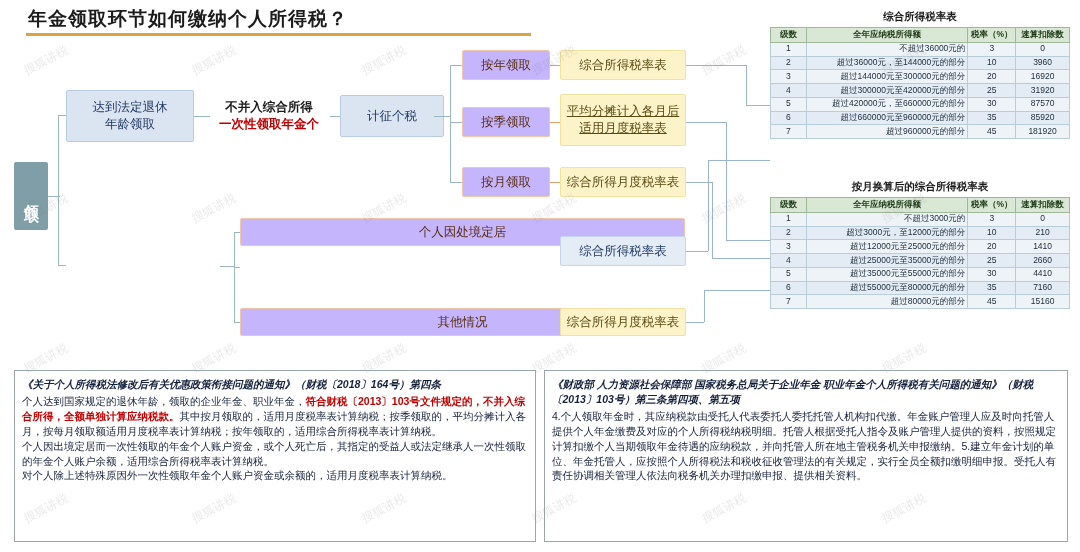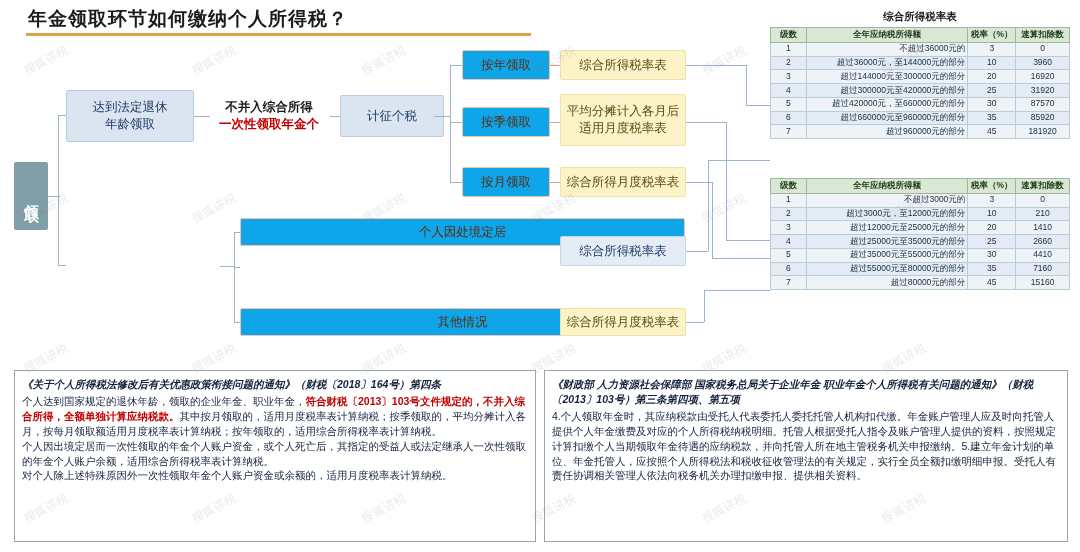--- a/index.html
+++ b/index.html
@@ -26,21 +26,21 @@
   
   .box {
     position:absolute;
     display:flex; align-items:center; justify-content:center;
     text-align:center;
     font-size:12.5px; line-height:1.35;
     border-radius:2px;
     padding:2px 4px;
   }
   .blue   { background:#dbe5f1; border:1px solid #b8cce4; color:#1f3864; }
-  .peach  { background:#0ea5e9; border:1px solid #f2c6ab; color:#5a2d12; }
+  .peach  { background:#c4b5fd; border:1px solid #f2c6ab; color:#5a2d12; }
   .yellow { background:#fdf3c9; border:1px solid #f0e2a0; color:#5a4a12; }
   .ltblue { background:#e4ecf6; border:1px solid #c5d5ea; color:#1f3864; }
 
   .bold { font-weight:bold; }
   .red { color:#c00000; }
 
   
   #lingqu {
     position:absolute; left:14px; top:162px; width:34px; height:68px;
     background:#7f9ea7; color:#fff; font-weight:bold; font-size:15px;
@@ -146,21 +146,21 @@
   </div>
 
   <div class="line h orange" style="left:550px; top:65px; width:10px;"></div>
   <div class="line h orange" style="left:550px; top:122px; width:10px;"></div>
   <div class="line h orange" style="left:550px; top:182px; width:10px;"></div>
 
   <div class="box yellow" style="left:560px; top:50px; width:126px; height:30px;">
     <span>综合所得税率表</span>
   </div>
   <div class="box yellow" style="left:560px; top:94px; width:126px; height:52px; flex-direction:column;">
-    <span style="white-space:pre-line;">平均分摊计入各月后
+    <span style="white-space:pre-line;text-decoration:underline;">平均分摊计入各月后
 适用月度税率表</span>
   </div>
   <div class="box yellow" style="left:560px; top:167px; width:126px; height:30px;">
     <span>综合所得月度税率表</span>
   </div>
 
 
   <div class="line h" style="left:220px; top:266px; width:14px;"></div>
   <div class="line v" style="left:234px; top:232px; height:90px;"></div>
   <div class="line h" style="left:234px; top:232px; width:6px;"></div>
@@ -253,20 +253,21 @@
             <td>7</td>
             <td class="txt">超过960000元的部分</td>
             <td>45</td>
             <td>181920</td>
           </tr>
         </tbody>
     </table>
   </div>
 
   <div class="tbl-wrap" style="left:770px; top:178px; width:300px;">
+    <div class="tbl-title">按月换算后的综合所得税率表</div>
     <table class="rate">
       <thead>
         <tr>
           <th style="width:12%">级数</th>
           <th style="width:54%">全年应纳税所得额</th>
           <th style="width:16%">税率（%）</th>
           <th style="width:18%">速算扣除数</th>
         </tr>
       </thead>
       <tbody id="tbody-monthly">

